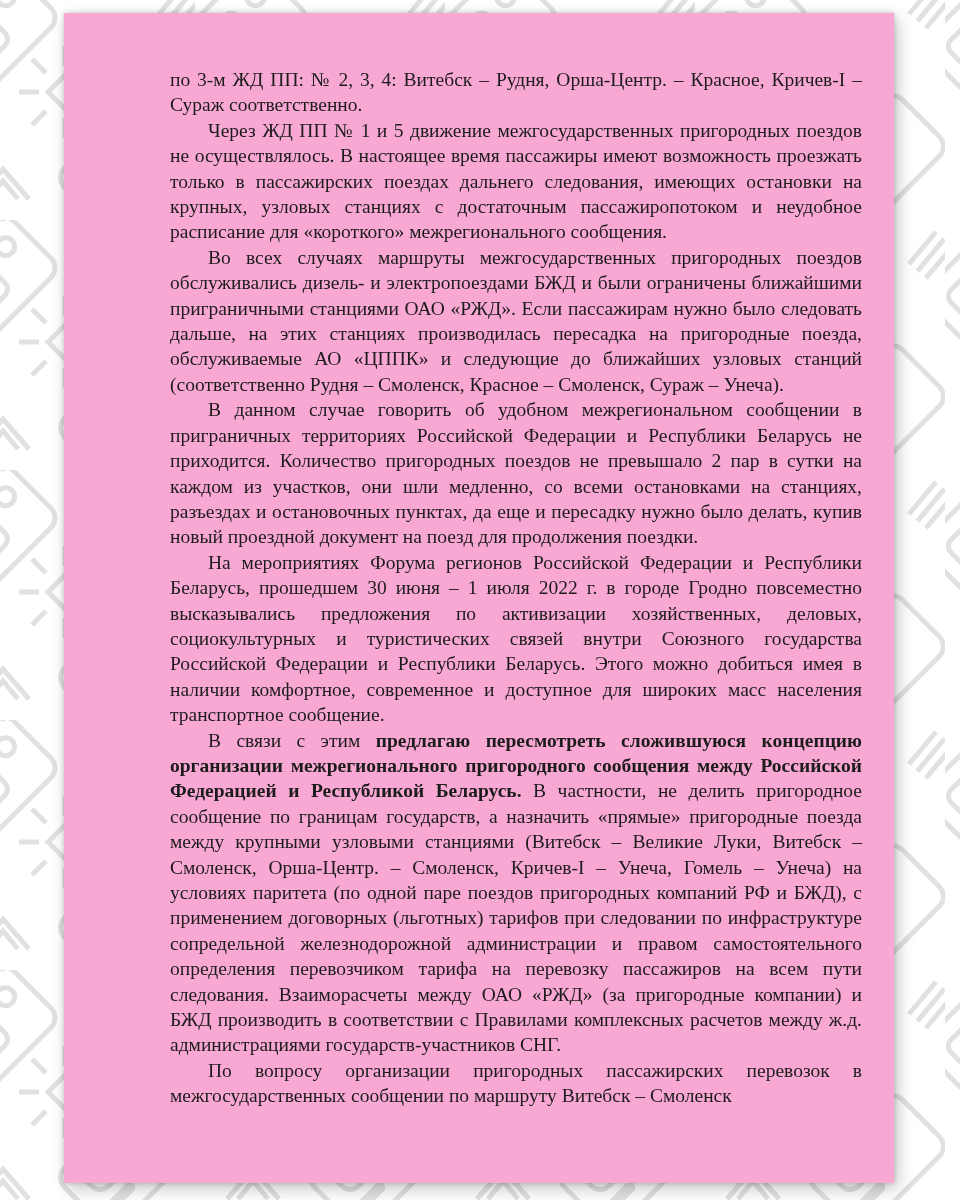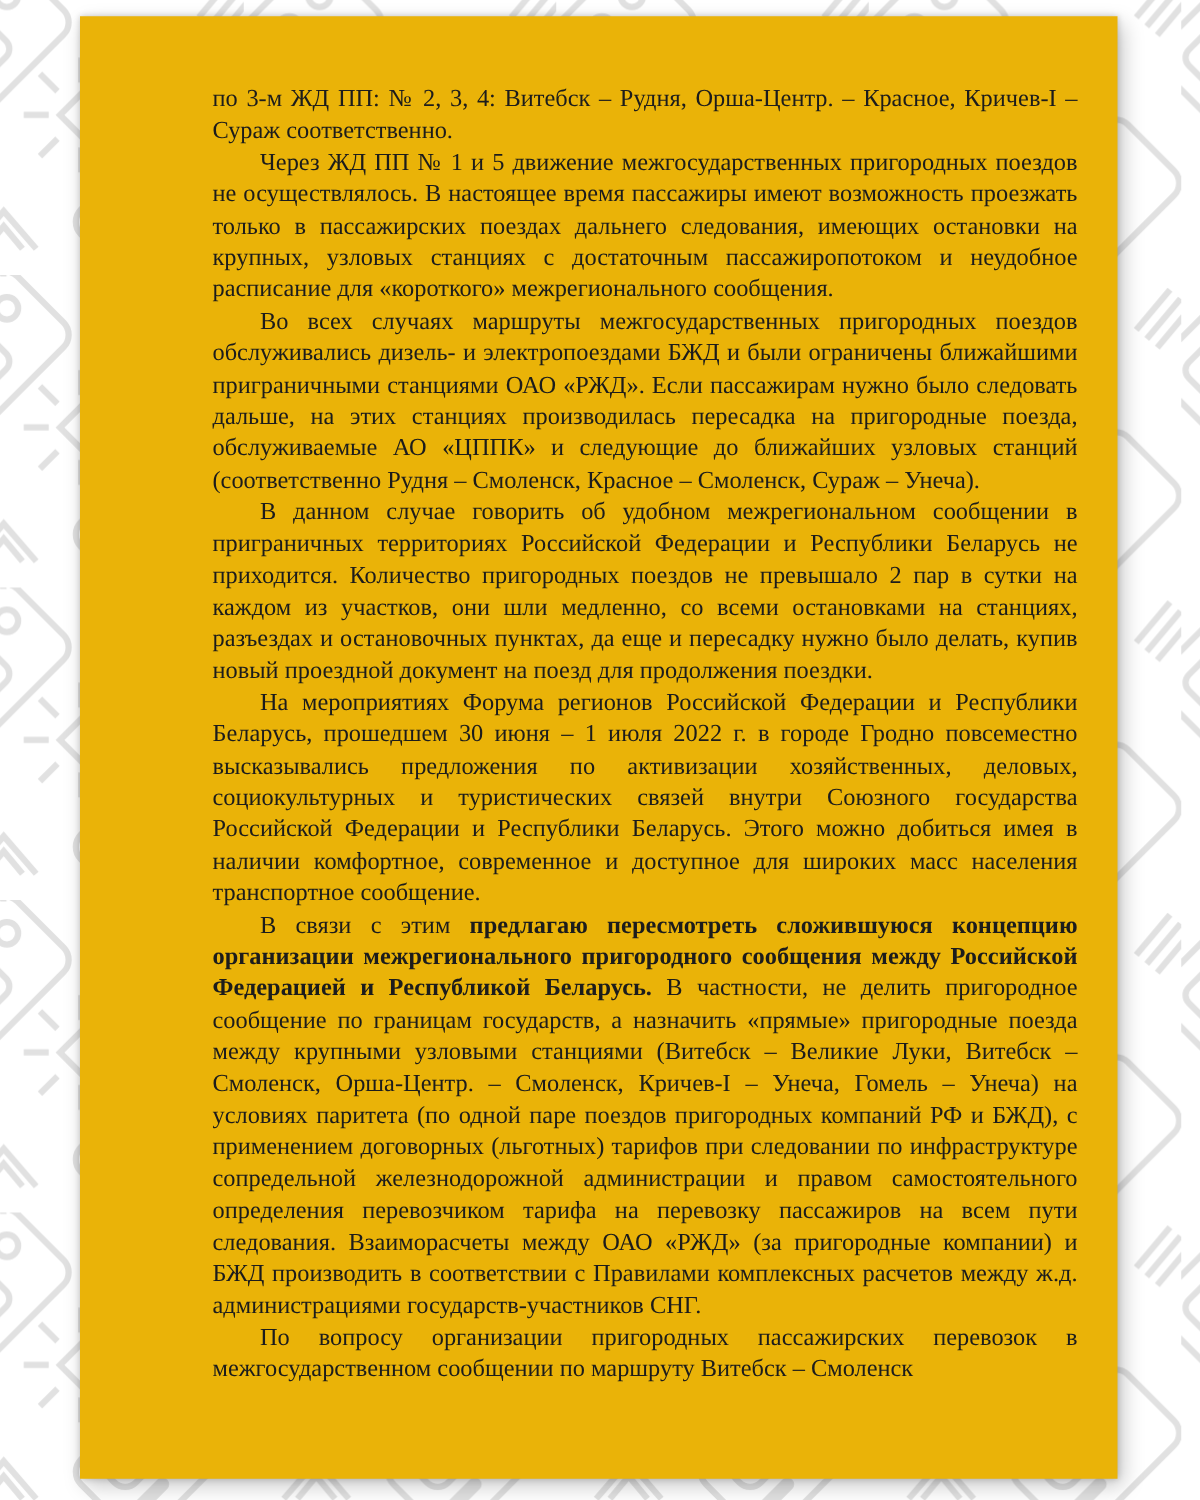--- a/index.html
+++ b/index.html
@@ -92,26 +92,26 @@
 
           <g transform="translate(58,214)">
             <path d="M-26 15 L0 -15 L26 15 M-15 15 L0 -3 L15 15"></path>
           </g>
         </g>
       </pattern>
     </defs>
     <rect x="0" y="0" width="960" height="1200" fill="url(#doodle)"></rect>
   </svg>
 
-  <div class="sheet" style="background: #eab308;">
+  <div class="sheet" style="background: #f9a8d4;">
     <div class="content" style="color: rgb(28, 28, 28);">
 
     <p class="no-indent"><span>по 3-м ЖД ПП: № 2, 3, 4: Витебск – Рудня, Орша-Центр. – Красное, Кричев-I – Сураж соответственно.</span></p>
         <p class=""><span>Через ЖД ПП № 1 и 5 движение межгосударственных пригородных поездов не осуществлялось. В настоящее время пассажиры имеют возможность проезжать только в пассажирских поездах дальнего следования, имеющих остановки на крупных, узловых станциях с достаточным пассажиропотоком и неудобное расписание для «короткого» межрегионального сообщения.</span></p>
         <p class=""><span>Во всех случаях маршруты межгосударственных пригородных поездов обслуживались дизель- и электропоездами БЖД и были ограничены ближайшими приграничными станциями ОАО «РЖД». Если пассажирам нужно было следовать дальше, на этих станциях производилась пересадка на пригородные поезда, обслуживаемые АО «ЦППК» и следующие до ближайших узловых станций (соответственно Рудня – Смоленск, Красное – Смоленск, Сураж – Унеча).</span></p>
         <p class=""><span>В данном случае говорить об удобном межрегиональном сообщении в приграничных территориях Российской Федерации и Республики Беларусь не приходится. Количество пригородных поездов не превышало 2 пар в сутки на каждом из участков, они шли медленно, со всеми остановками на станциях, разъездах и остановочных пунктах, да еще и пересадку нужно было делать, купив новый проездной документ на поезд для продолжения поездки.</span></p>
         <p class=""><span>На мероприятиях Форума регионов Российской Федерации и Республики Беларусь, прошедшем 30 июня – 1 июля 2022 г. в городе Гродно повсеместно высказывались предложения по активизации хозяйственных, деловых, социокультурных и туристических связей внутри Союзного государства Российской Федерации и Республики Беларусь. Этого можно добиться имея в наличии комфортное, современное и доступное для широких масс населения транспортное сообщение.</span></p>
         <p class=""><span>В связи с этим </span><span class="bold">предлагаю пересмотреть сложившуюся концепцию организации межрегионального пригородного сообщения между Российской Федерацией и Республикой Беларусь.</span><span> В частности, не делить пригородное сообщение по границам государств, а назначить «прямые» пригородные поезда между крупными узловыми станциями (Витебск – Великие Луки, Витебск – Смоленск, Орша-Центр. – Смоленск, Кричев-I – Унеча, Гомель – Унеча) на условиях паритета (по одной паре поездов пригородных компаний РФ и БЖД), с применением договорных (льготных) тарифов при следовании по инфраструктуре сопредельной железнодорожной администрации и правом самостоятельного определения перевозчиком тарифа на перевозку пассажиров на всем пути следования. Взаиморасчеты между ОАО «РЖД» (за пригородные компании) и БЖД производить в соответствии с Правилами комплексных расчетов между ж.д. администрациями государств-участников СНГ.</span></p>
-        <p class=""><span>По вопросу организации пригородных пассажирских перевозок в межгосударственном сообщении по маршруту Витебск – Смоленск</span></p>
+        <p class=""><span>По вопросу организации пригородных пассажирских перевозок в межгосударственных сообщении по маршруту Витебск – Смоленск</span></p>
       </div>
   </div>
 
 </div>
 
 </body></html>

